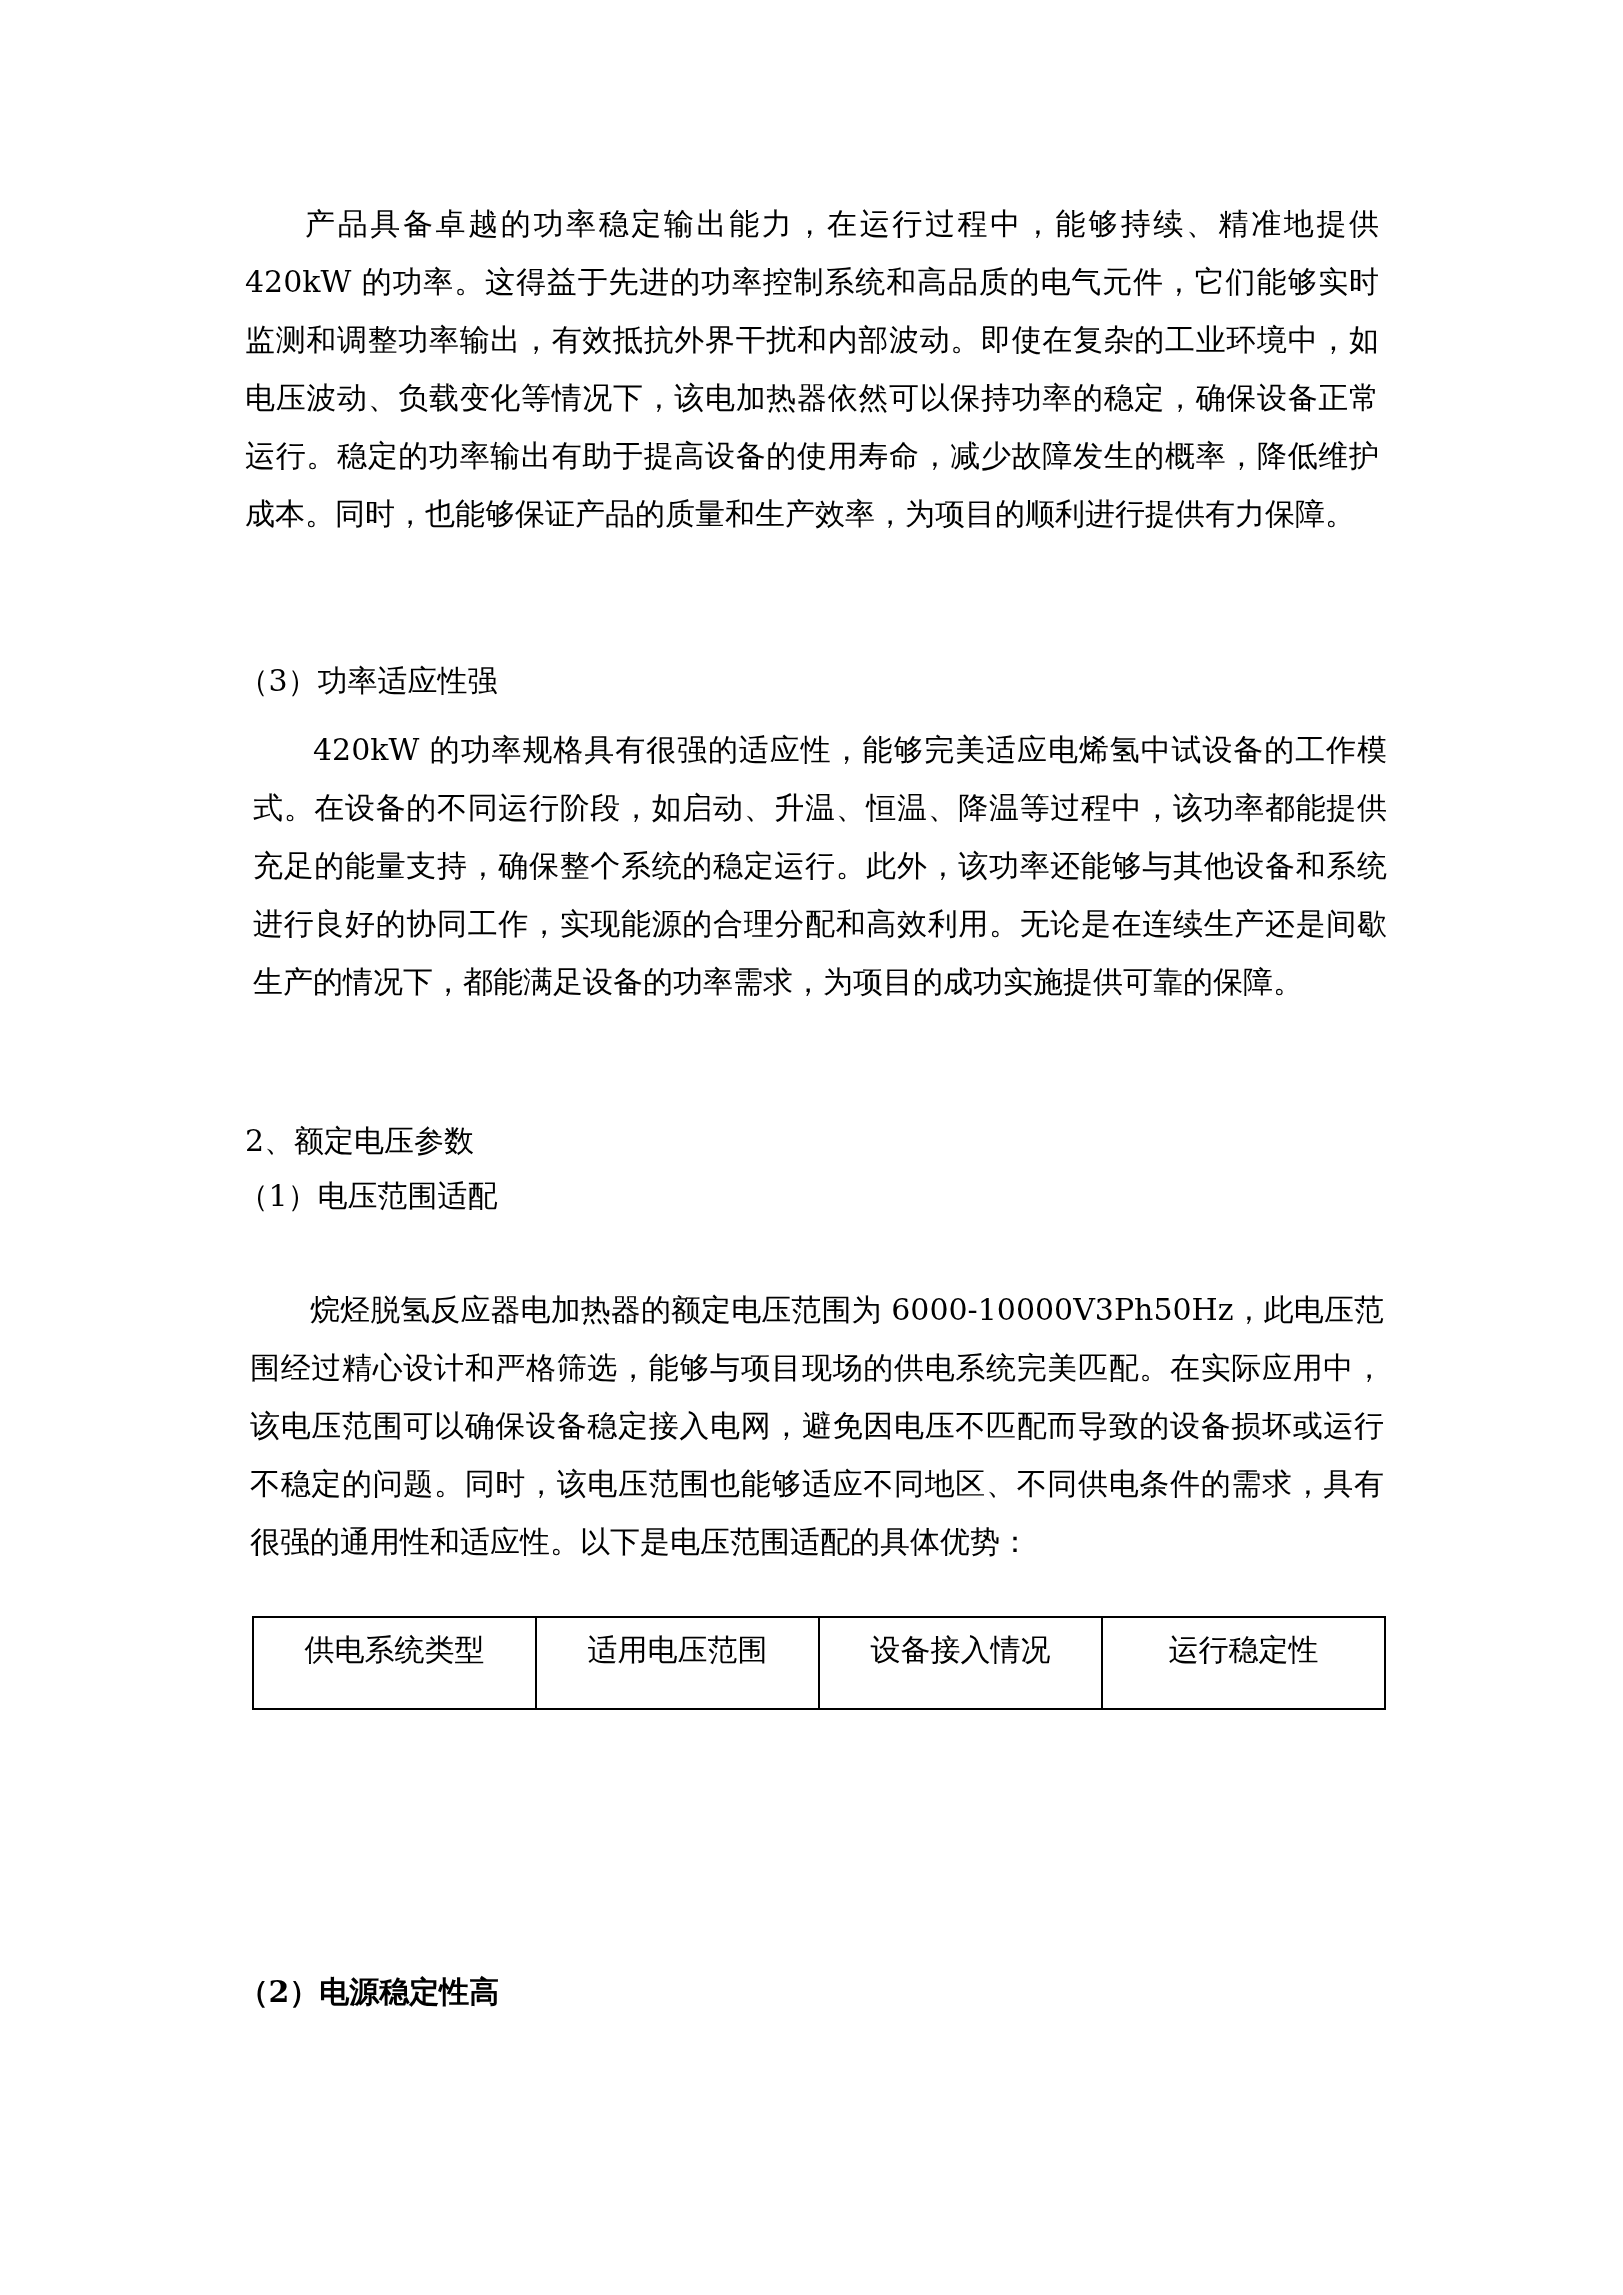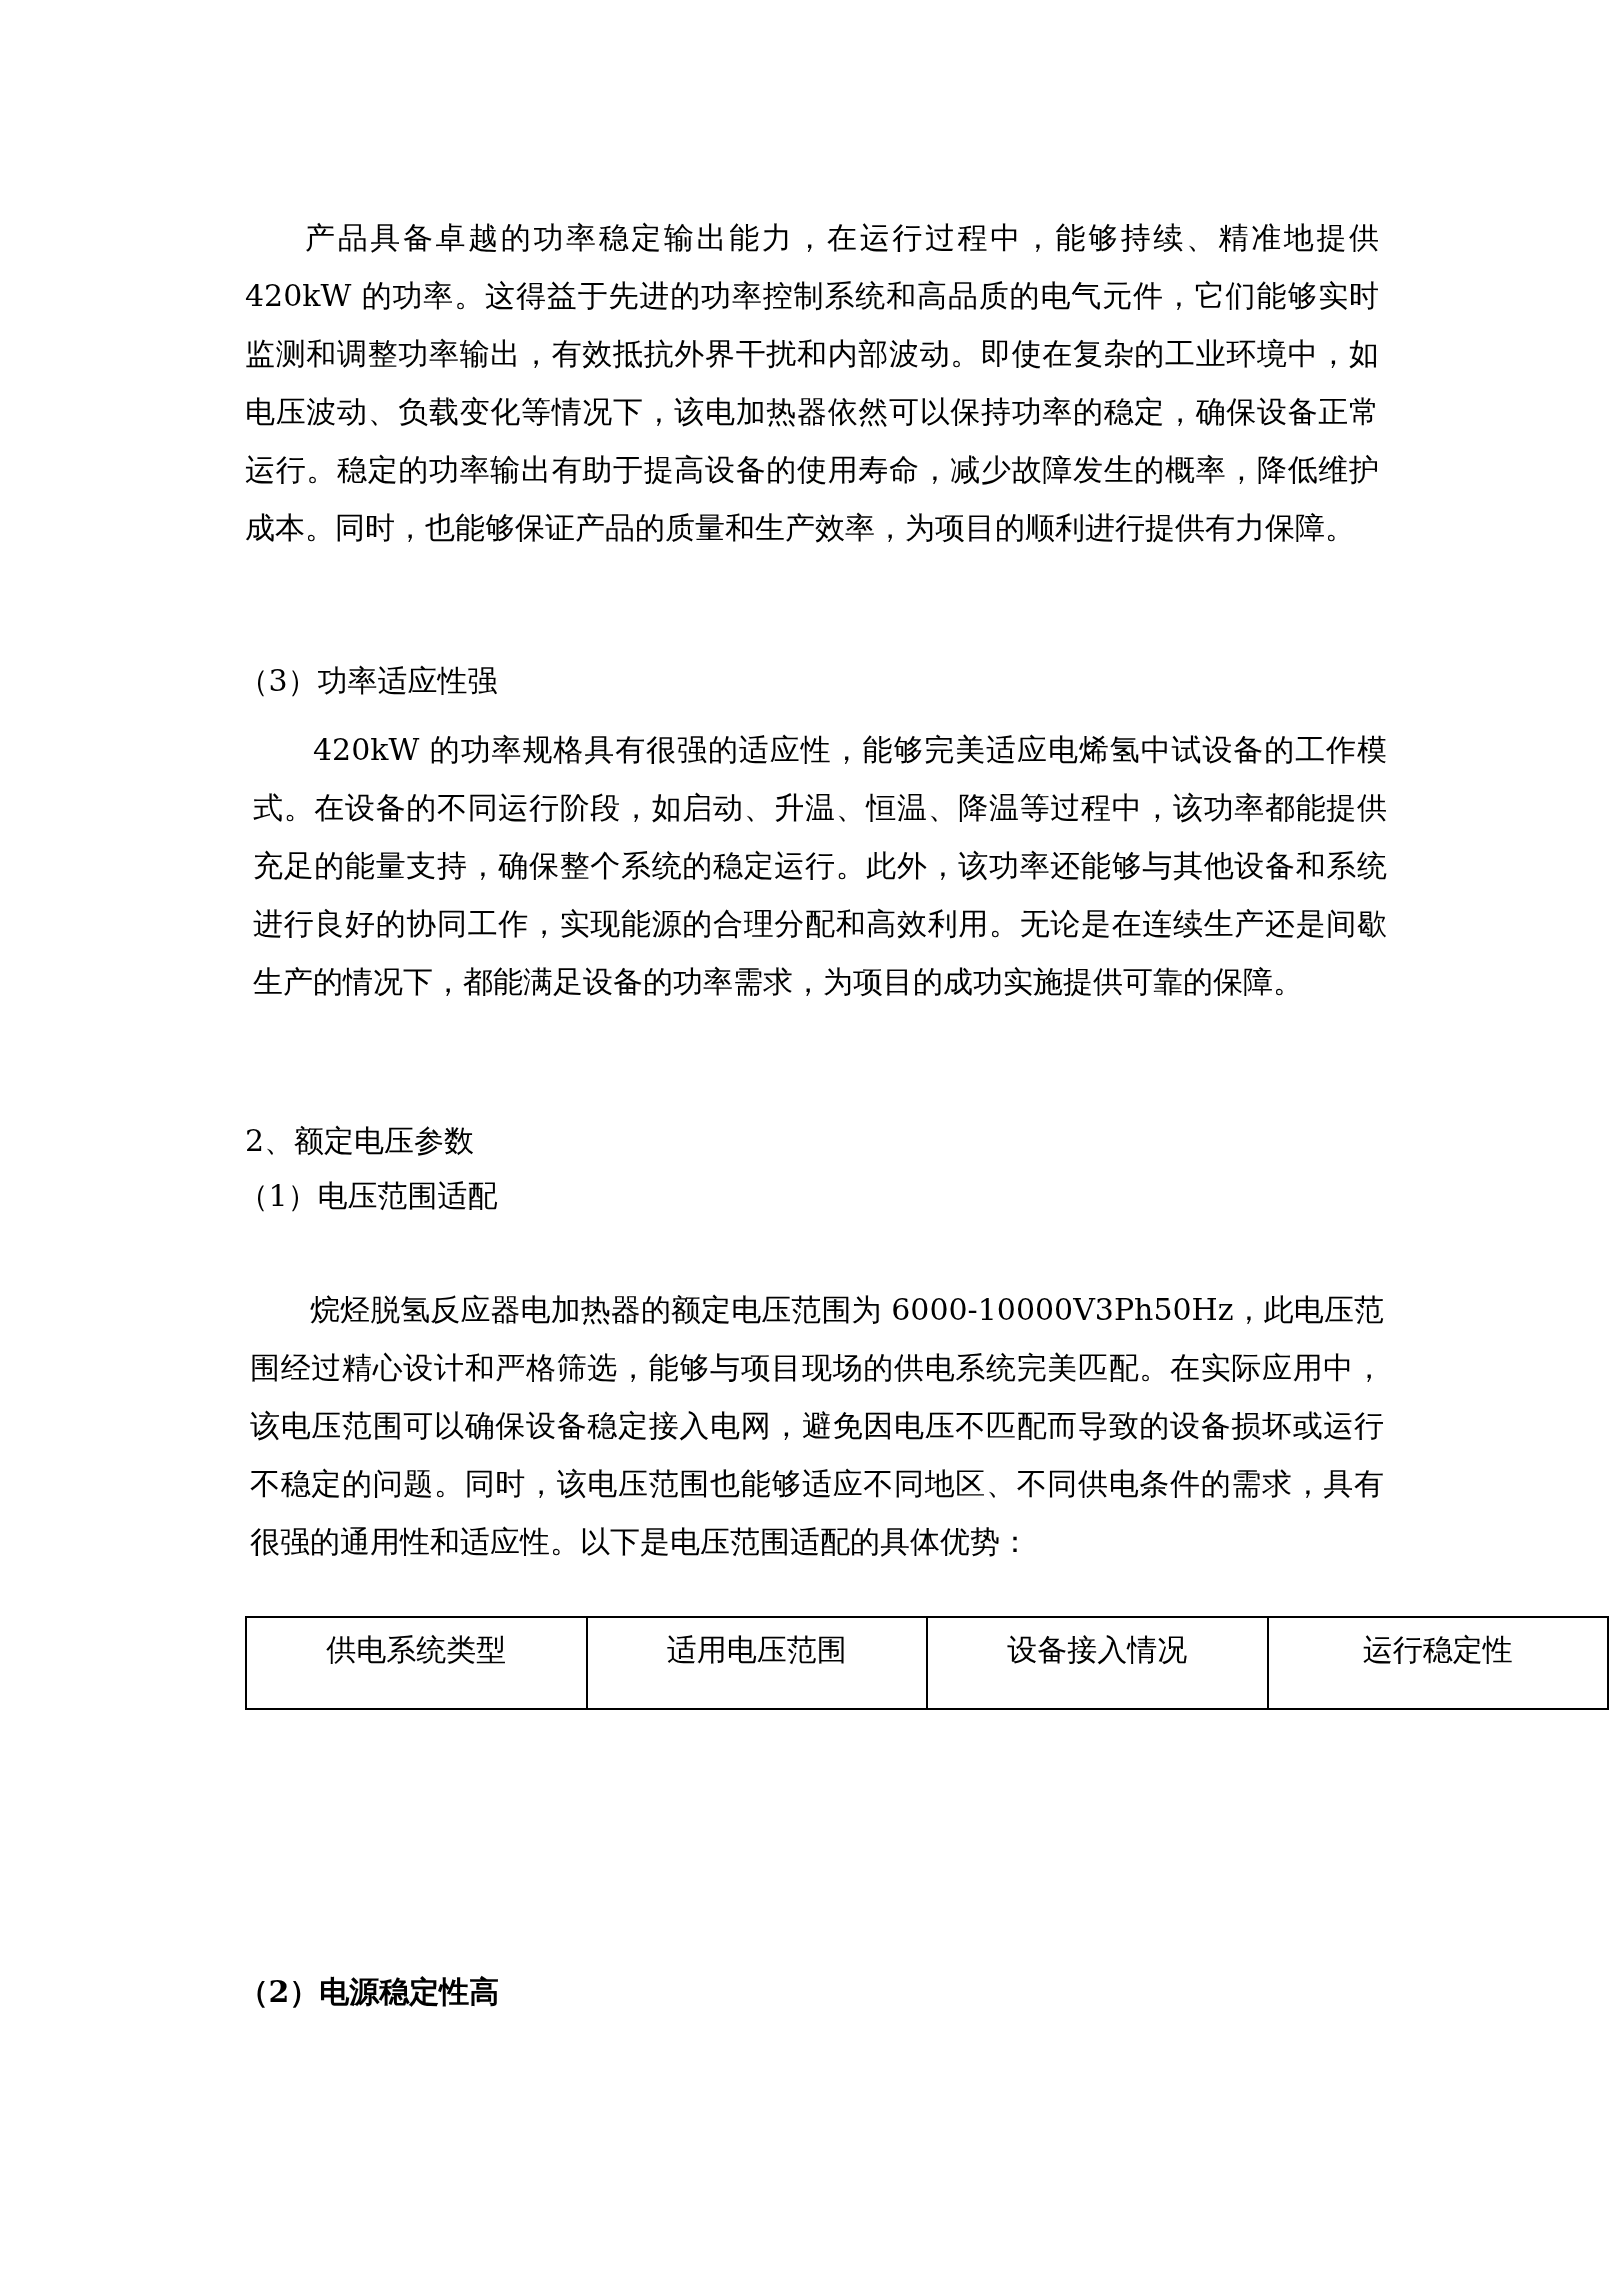--- a/index.html
+++ b/index.html
@@ -3,30 +3,30 @@
 <meta charset="utf-8">
 <style>
   html, body { margin: 0; padding: 0; background: #ffffff; }
   body { width: 1623px; height: 2295px; position: relative; overflow: hidden;
          font-family: "DejaVu Serif", "Liberation Serif", serif; color: #000; }
   .page { position: absolute; left: 245px; top: 0; width: 1134px; }
   .para { position: absolute; left: 0; width: 1134px; font-size: 30px; line-height: 58px;
           text-align: justify; text-align-last: left; text-indent: 60px; letter-spacing: 0px; }
   .heading { position: absolute; left: 0; font-size: 30px; line-height: 58px; white-space: nowrap; }
   .heading.sub { left: -6.5px; }
-  table.data { position: absolute; left: 0; width: 1364px; border-collapse: collapse; font-size: 30px; }
+  table.data { position: absolute; left: 7px; width: 1134px; border-collapse: collapse; font-size: 30px; }
   table.data td, table.data th { border: 2px solid #000; height: 77px; text-align: center;
           vertical-align: top; padding-top: 11.8px; font-weight: normal; width: 25%; }
 </style>
 </head>
 <body>
 
 <div class="page">
 
-  <p class="para" style="top:209px; margin:0;">产品具备卓越的功率稳定输出能力，在运行过程中，能够持续、精准地提供 420kW 的功率。这得益于先进的功率控制系统和高品质的电气元件，它们能够实时监测和调整功率输出，有效抵抗外界干扰和内部波动。即使在复杂的工业环境中，如电压波动、负载变化等情况下，该电加热器依然可以保持功率的稳定，确保设备正常运行。稳定的功率输出有助于提高设备的使用寿命，减少故障发生的概率，降低维护成本。同时，也能够保证产品的质量和生产效率，为项目的顺利进行提供有力保障。</p>
+  <p class="para" style="top:195px; margin:0;">产品具备卓越的功率稳定输出能力，在运行过程中，能够持续、精准地提供 420kW 的功率。这得益于先进的功率控制系统和高品质的电气元件，它们能够实时监测和调整功率输出，有效抵抗外界干扰和内部波动。即使在复杂的工业环境中，如电压波动、负载变化等情况下，该电加热器依然可以保持功率的稳定，确保设备正常运行。稳定的功率输出有助于提高设备的使用寿命，减少故障发生的概率，降低维护成本。同时，也能够保证产品的质量和生产效率，为项目的顺利进行提供有力保障。</p>
 
   <div class="heading sub" style="top:652px;">（3）功率适应性强</div>
 
   <p class="para" style="top:713px; margin:8px;">420kW 的功率规格具有很强的适应性，能够完美适应电烯氢中试设备的工作模式。在设备的不同运行阶段，如启动、升温、恒温、降温等过程中，该功率都能提供充足的能量支持，确保整个系统的稳定运行。此外，该功率还能够与其他设备和系统进行良好的协同工作，实现能源的合理分配和高效利用。无论是在连续生产还是间歇生产的情况下，都能满足设备的功率需求，为项目的成功实施提供可靠的保障。</p>
 
   <div class="heading" style="top:1112px;">2、额定电压参数</div>
 
   <div class="heading sub" style="top:1167px;">（1）电压范围适配</div>
 
   <p class="para" style="top:1276px; margin:5px;">烷烃脱氢反应器电加热器的额定电压范围为 6000-10000V3Ph50Hz，此电压范围经过精心设计和严格筛选，能够与项目现场的供电系统完美匹配。在实际应用中，该电压范围可以确保设备稳定接入电网，避免因电压不匹配而导致的设备损坏或运行不稳定的问题。同时，该电压范围也能够适应不同地区、不同供电条件的需求，具有很强的通用性和适应性。以下是电压范围适配的具体优势：</p>

